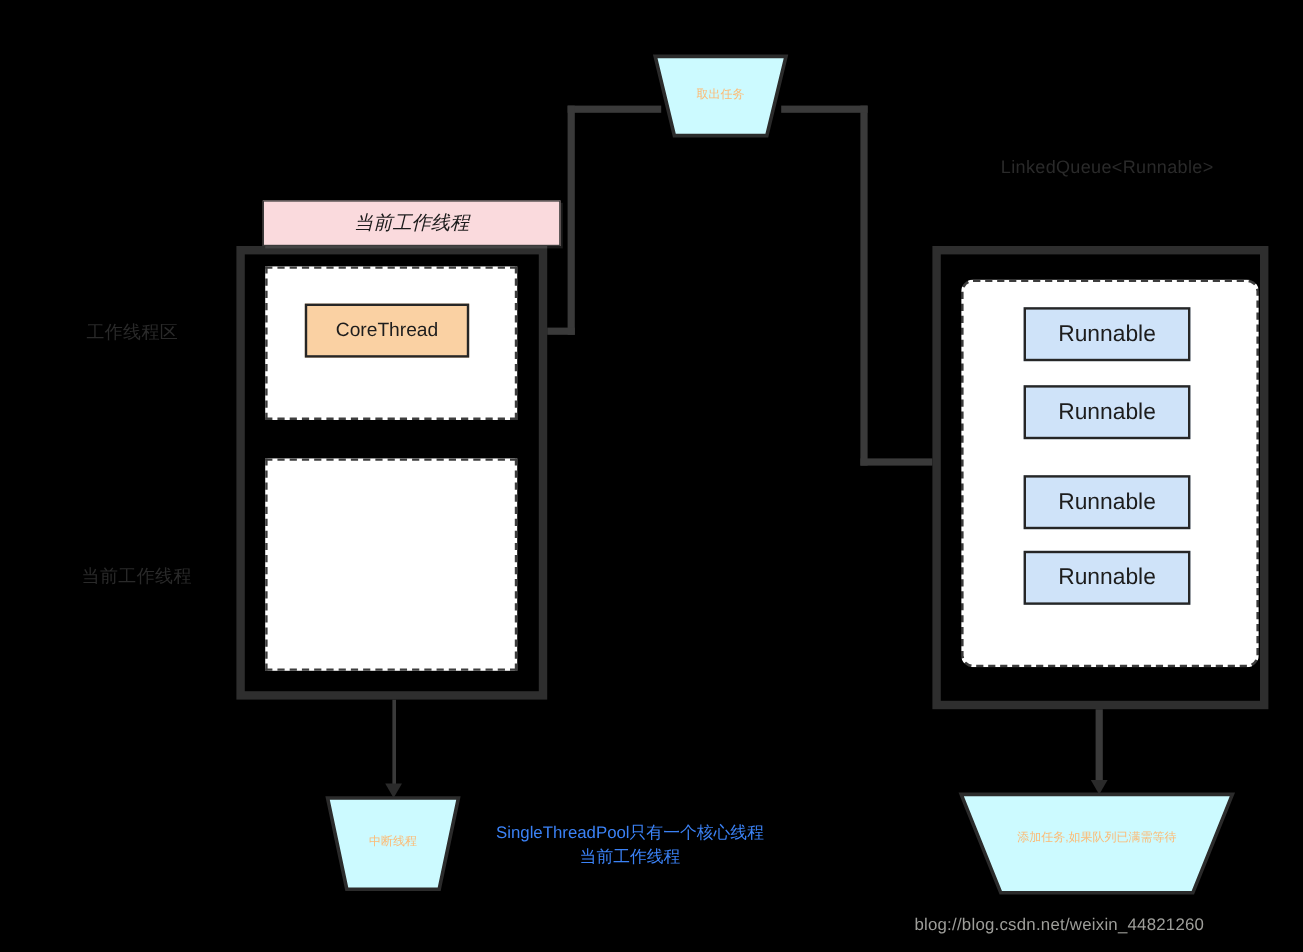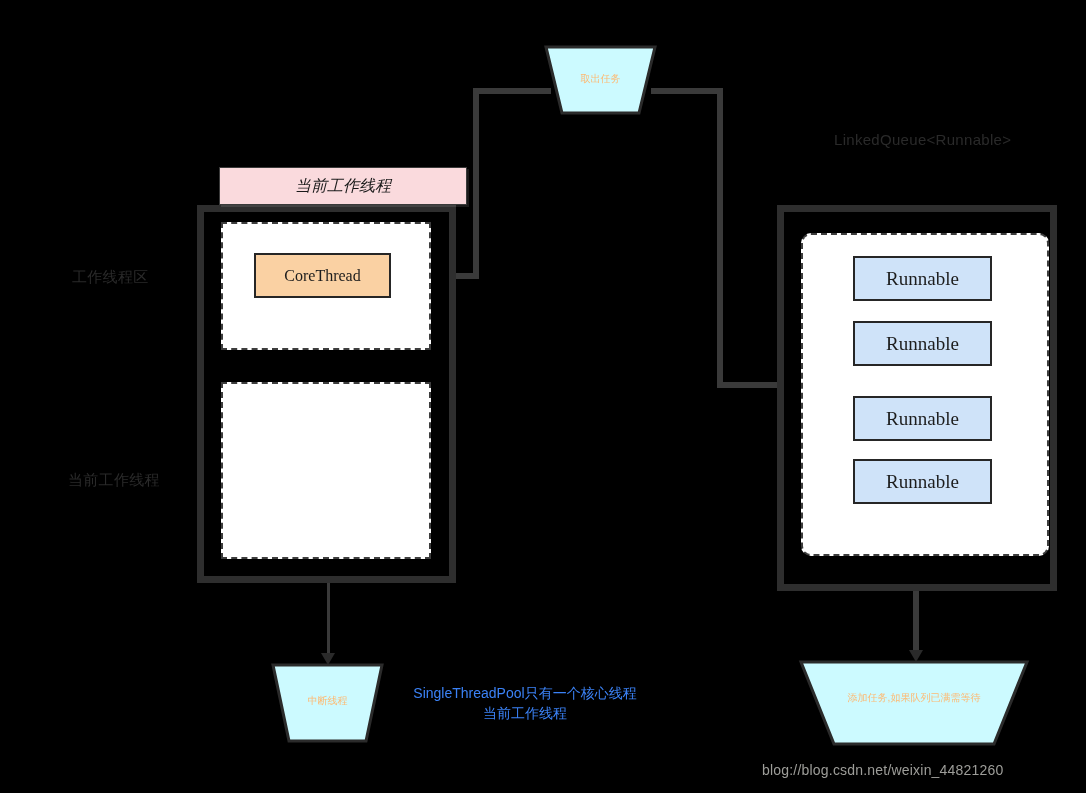--- a/index.html
+++ b/index.html
@@ -68,21 +68,20 @@
   .dashed-panel.rounded { border-radius: 10px; }
 
   
   .node {
     display: flex;
     align-items: center;
     justify-content: center;
     font-size: 16px;
     color: #1d1d1d;
     border: 2px solid #262626;
-    font-family: Liberation Serif, serif;
   }
   .node.core { background: #fad1a3; }
   .node.runnable { background: #cfe3f9; font-size: 19px; }
 
   
   .trap-wrap { position: absolute; }
   .trap-svg { display: block; }
   .trap-label {
     position: absolute;
     left: 0; right: 0;

